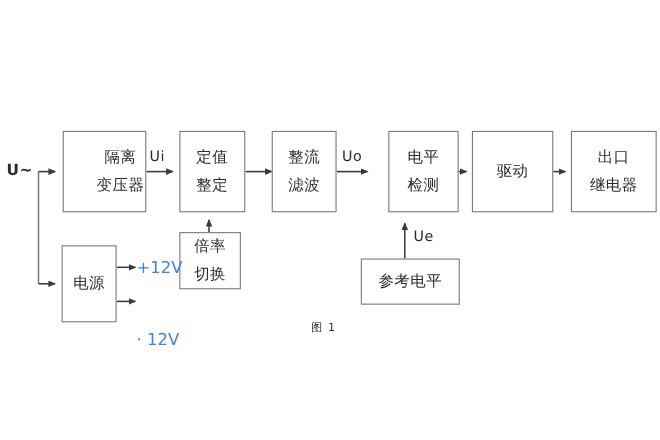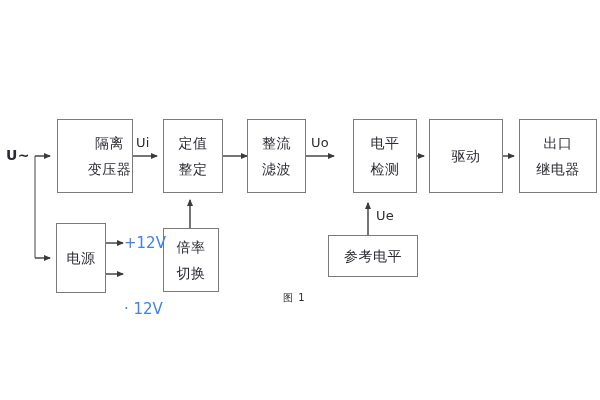--- a/index.html
+++ b/index.html
@@ -141,21 +141,21 @@
 
   <div class="blk" style="left:519px; top:119px; width:78px; height:74px;">
     <span class="ln">出口</span>
     <span class="ln">继电器</span>
   </div>
 
   <div class="blk one-line" style="left:56px; top:223px; width:50px; height:70px;">
     <span class="ln">电源</span>
   </div>
 
-  <div class="blk" style="left:163px; top:228px; width:56px; height:64px;">
+  <div class="blk" style="left:163px; top:211px; width:56px; height:52px;">
     <span class="ln">倍率</span>
     <span class="ln">切换</span>
   </div>
 
   <div class="blk one-line" style="left:328px; top:235px; width:90px; height:42px;text-align:right;">
     <span class="ln">参考电平</span>
   </div>
 
   <div class="sig" style="left:136px; top:135px;">Ui</div>
 

